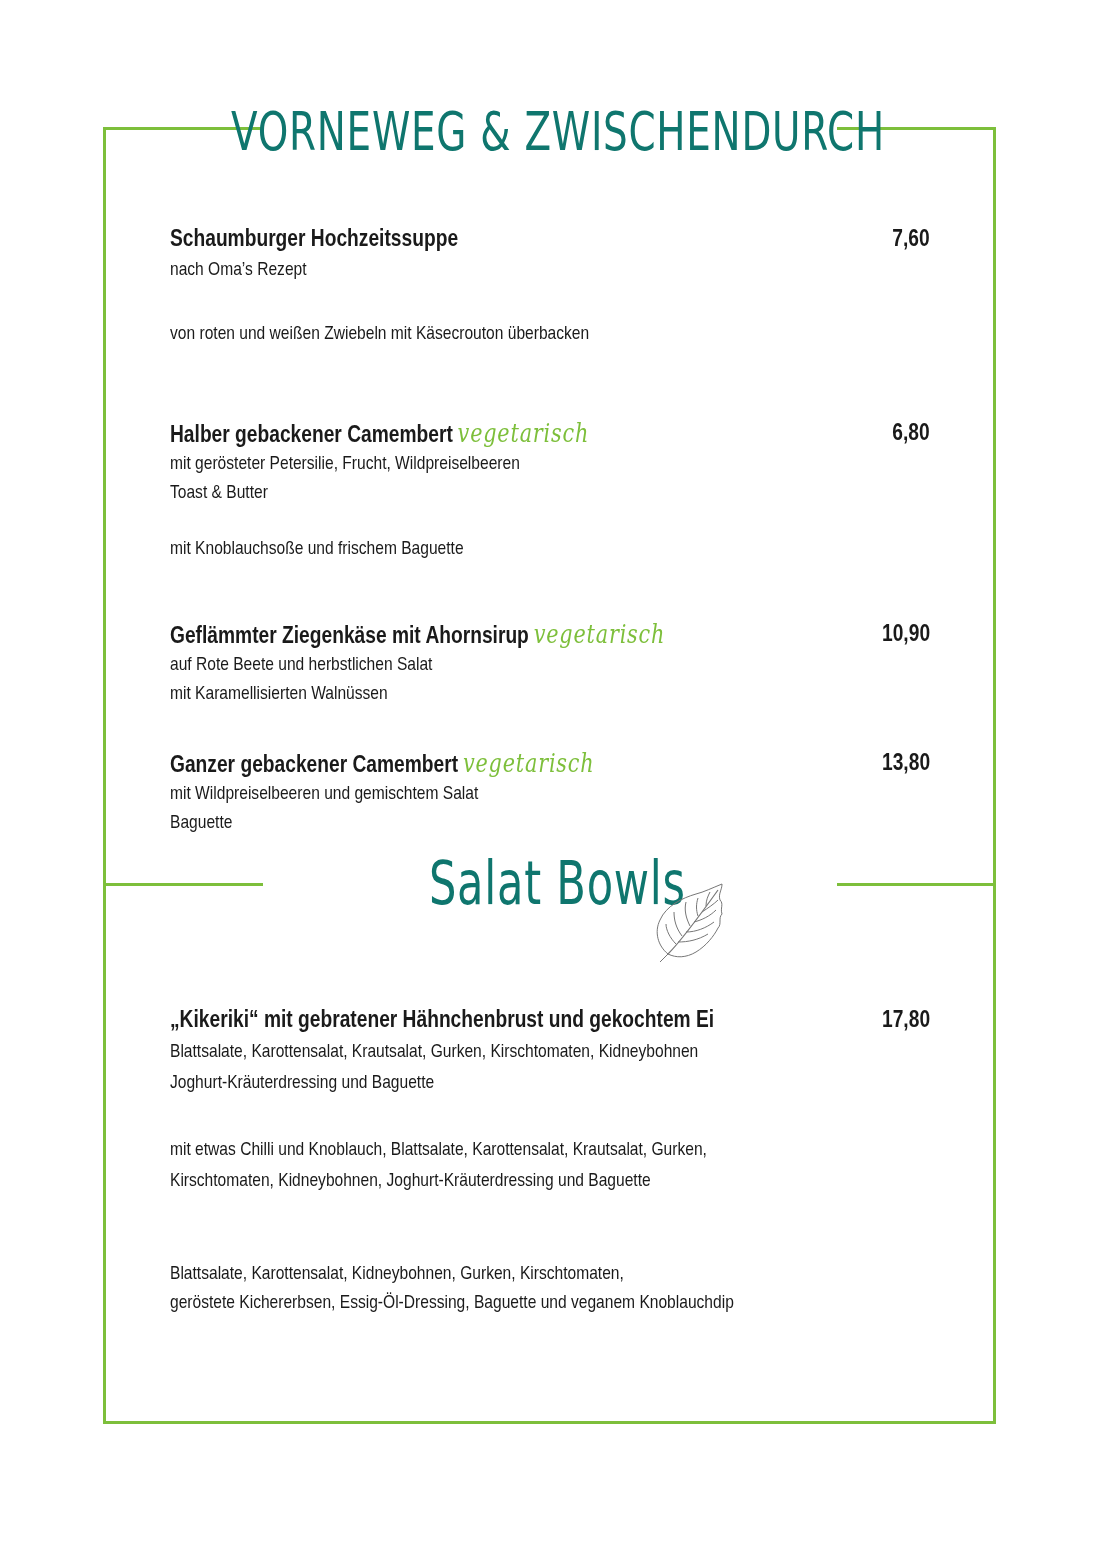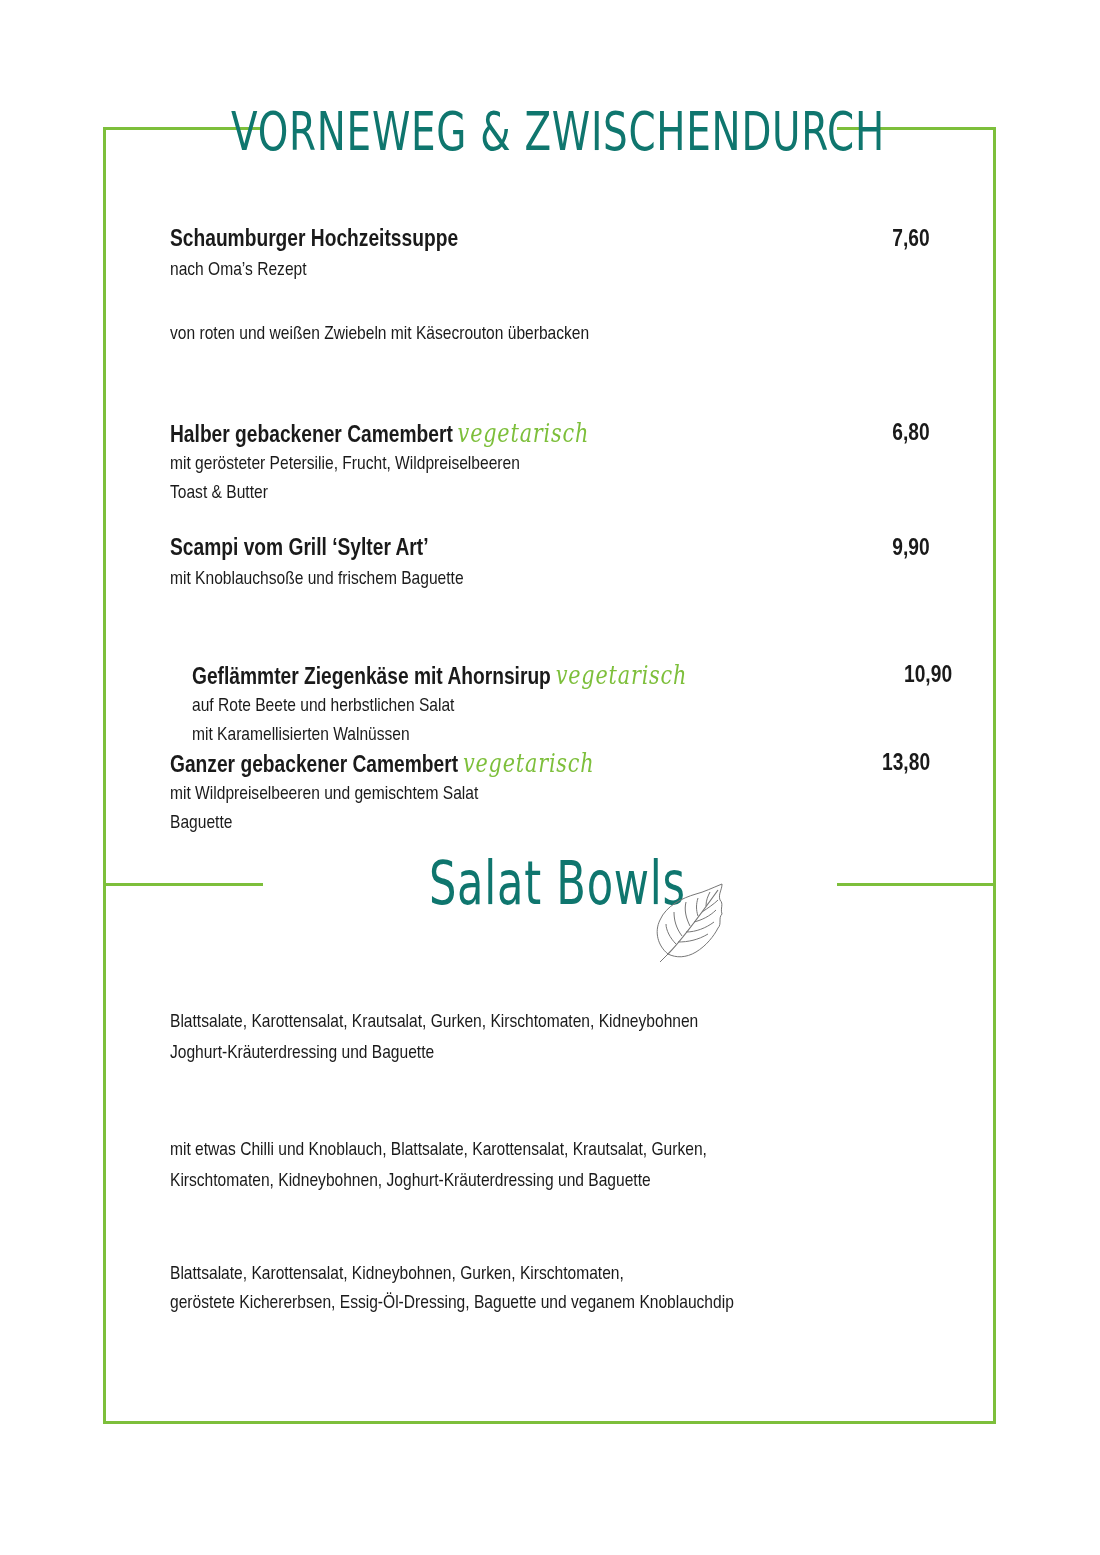--- a/index.html
+++ b/index.html
@@ -46,28 +46,24 @@
 <div class="item" style="top:418px;">
   <div class="item-head">
     <div class="item-name"><span>Halber gebackener Camembert</span><span class="item-tag">vegetarisch</span></div>
     <div class="item-price">6,80</div>
   </div>
   <div class="item-desc">mit gerösteter Petersilie, Frucht, Wildpreiselbeeren</div>
   <div class="item-desc">Toast &amp; Butter</div>
 </div>
 
 <div class="item" style="top:533px;">
-  <div class="item-head">
-    <div class="item-name"><span>Scampi vom Grill ‘Sylter Art’</span></div>
-    <div class="item-price">9,90</div>
-  </div>
   <div class="item-desc">mit Knoblauchsoße und frischem Baguette</div>
 </div>
 
-<div class="item" style="top:660px;margin-left:22px;">
+<div class="item" style="top:619px;">
   <div class="item-head">
     <div class="item-name"><span>Geflämmter Ziegenkäse mit Ahornsirup</span><span class="item-tag">vegetarisch</span></div>
     <div class="item-price">10,90</div>
   </div>
   <div class="item-desc">auf Rote Beete und herbstlichen Salat</div>
   <div class="item-desc">mit Karamellisierten Walnüssen</div>
 </div>
 
 <div class="item" style="top:748px;">
   <div class="item-head">
@@ -83,20 +79,24 @@
 </div>
 
 <svg class="leaf" viewBox="0 0 80 84" fill="none" stroke="#777777" stroke-width="1">
   <path d="M8 80 L16 72 C6 64 2 50 8 38 C14 24 30 16 44 12 C52 10 60 6 70 2 C70 8 66 12 68 18 C72 22 68 26 70 32 C66 36 70 42 66 46 C62 54 54 64 44 70 C34 76 24 76 16 72"></path>
   <path d="M16 72 C30 58 46 36 66 8" stroke-width="1.2"></path>
   <path d="M24 62 C18 56 14 48 14 42 M30 54 C24 46 22 38 22 30 M38 44 C34 36 32 28 34 20 M46 34 C44 28 44 22 46 16 M54 24 C54 18 56 14 58 10"></path>
   <path d="M26 60 C36 60 46 58 56 52 M34 50 C44 50 54 46 62 40 M42 40 C50 38 58 34 64 28 M50 30 C56 26 62 22 66 18"></path>
 </svg>
 
 <div class="item salat" style="top:1005px;">
+  <div class="item-head">
+    <div class="item-name"><span>„Kikeriki“ mit gebratener Hähnchenbrust und gekochtem Ei</span></div>
+    <div class="item-price">17,80</div>
+  </div>
   <div class="item-desc">Blattsalate, Karottensalat, Krautsalat, Gurken, Kirschtomaten, Kidneybohnen</div>
   <div class="item-desc">Joghurt-Kräuterdressing und Baguette</div>
 </div>
 
 <div class="item salat" style="top:1133px;">
   <div class="item-desc">mit etwas Chilli und Knoblauch, Blattsalate, Karottensalat, Krautsalat, Gurken,</div>
   <div class="item-desc">Kirschtomaten, Kidneybohnen, Joghurt-Kräuterdressing und Baguette</div>
 </div>
 
 <div class="item salat" style="top:1258px;">

